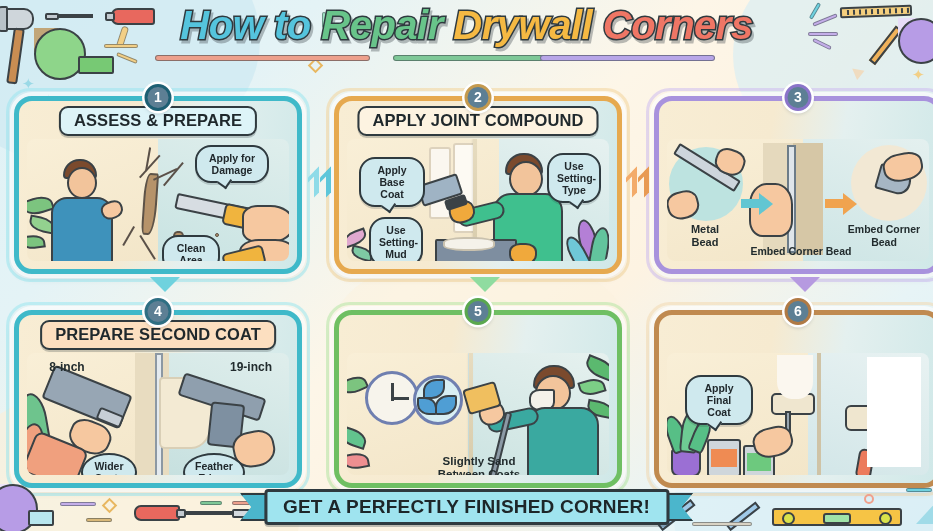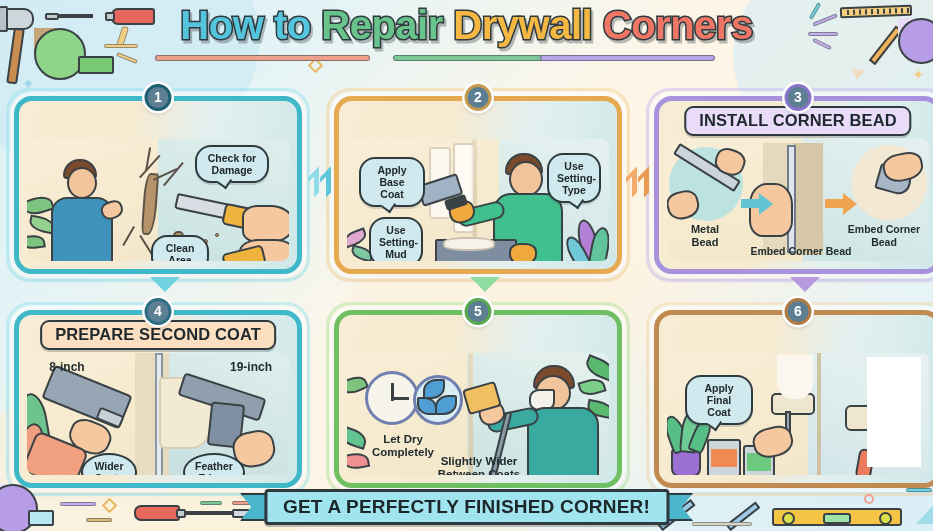--- a/index.html
+++ b/index.html
@@ -19,20 +19,21 @@
   .blob.b4 { right:-60px; bottom:-100px; width:320px; height:240px; background:#d8eef6; opacity:.6; }
   .blob.b5 { left:330px; top:250px; width:300px; height:170px; background:#fbf1dd; opacity:.5; }
 
   
   .title-wrap { position:absolute; left:0; right:0; top:2px; height:66px; text-align:center; }
   .title {
     display:inline-block; font-size:40px; font-weight:bold; letter-spacing:-.5px;
     line-height:46px; white-space:nowrap;
     -webkit-text-stroke:3px #2f3a3f; paint-order: stroke fill;
     filter: drop-shadow(2px 3px 0 rgba(60,70,75,.35));
+    font-style: italic;
   }
   .title span { display:inline; }
   .t-how { color:#55c4dd; }
   .t-repair { color:#68c48a; }
   .t-drywall { color:#f5b943; }
   .t-corners { color:#ef7665; }
 
   .ul { position:absolute; height:6px; border-radius:4px; top:55px; border:1.5px solid rgba(60,70,75,.55); }
   .ul.u1 { left:155px; width:215px; background:#eda08c; }
   .ul.u2 { left:393px; width:180px; background:#7ec897; }
@@ -252,26 +253,27 @@
           <div class="tool" style="left:146px;top:92px;width:11px;height:13px;background:#b6936a;border:2px solid #5d5348;border-radius:40%;"></div>
           <div class="tool" style="left:176px;top:100px;width:5px;height:5px;background:#b6936a;border:1.5px solid #5d5348;border-radius:50%;"></div>
           <div class="tool" style="left:188px;top:94px;width:4px;height:4px;background:#b6936a;border:1.5px solid #5d5348;border-radius:50%;"></div>
 
           <div class="tool" style="left:148px;top:62px;width:80px;height:16px;background:#d7dde2;transform:rotate(12deg);border-radius:3px;"></div>
           <div class="tool" style="left:196px;top:68px;width:44px;height:22px;background:#f0b43e;transform:rotate(12deg);border-radius:5px;"></div>
           <div class="hand" style="left:215px;top:66px;width:52px;height:38px;border-radius:30% 45% 45% 30%;"></div>
           <div class="hand" style="left:212px;top:100px;width:56px;height:36px;border-radius:35%;"></div>
           <div class="tool" style="left:196px;top:110px;width:42px;height:20px;background:#f0b43e;transform:rotate(-14deg);border-radius:5px;"></div>
 
-          <div class="bub tail" style="left:168px;top:6px;width:74px;">Check for
+          <div class="bub tail" style="left:168px;top:6px;width:74px;">Apply for
 Damage</div>
-          <div class="bub tail" style="left:124px;top:96px;width:58px;">Clean
+          <div class="bub tail" style="left:135px;top:96px;width:58px;">Clean
 Area</div>
         </div>
       </div>
+      <div class="plate" style="--pb:#ddf4f8">ASSESS &amp; PREPARE</div>
       <div class="badge" style="--br:#1d5f73;--bf:#5d7f94">1</div>
     </div>
 
     <div class="panel p2">
       <div class="frame-glow" style="--gc:#f3d49a"></div>
       <div class="frame" style="--bc:#e6a94f">
         <div class="art">
           <div class="half-l" style="width:58%;"></div>
             <div class="half-r" style="width:42%;background:linear-gradient(200deg,#e6f1f0,#cde5e4)"></div>
 
@@ -301,20 +303,21 @@
           <div class="bub tail" style="left:12px;top:18px;width:66px;">Apply
 Base Coat</div>
           <div class="bub tail" style="left:200px;top:14px;width:54px;">Use
 Setting-
 Type</div>
           <div class="bub tail" style="left:22px;top:78px;width:54px;">Use
 Setting-
 Mud</div>
         </div>
       </div>
+      <div class="plate" style="--pb:#fdf3e1">APPLY JOINT COMPOUND</div>
       <div class="badge" style="--br:#c49a4f;--bf:#5d7f94">2</div>
     </div>
 
     <div class="panel p3">
       <div class="frame-glow" style="--gc:#cdbcf0"></div>
       <div class="frame" style="--bc:#a892dd">
         <div class="art">
           <div class="half-l" style="width:52%;"></div>
             <div class="half-r" style="width:48%;background:linear-gradient(200deg,#e4f0ef,#cde5e5)"></div>
 
@@ -341,21 +344,20 @@
             <div class="hd" style="border-left:14px solid #f0a34f;"></div>
           </div>
 
           <div class="lbl" style="left:6px;top:84px;width:64px;">Metal
 Bead</div>
           <div class="lbl" style="left:74px;top:106px;width:120px;font-size:10.5px;">Embed Corner Bead</div>
           <div class="lbl" style="right:2px;top:84px;width:86px;font-size:10.5px;">Embed Corner
 Bead</div>
         </div>
       </div>
-      <div class="plate" style="--pb:#e8dcf8">INSTALL CORNER BEAD</div>
       <div class="badge" style="--br:#8a74c9;--bf:#5d7f94">3</div>
     </div>
 
     <div class="panel p4">
       <div class="frame-glow" style="--gc:#9be6ef"></div>
       <div class="frame" style="--bc:#3fb9c9">
         <div class="art">
           <div class="half-l" style="width:48%;"></div>
             <div class="half-r" style="width:52%;background:linear-gradient(200deg,#dfeeec,#c6e0df)"></div>
           <div class="tool" style="left:108px;top:0;width:34px;height:130px;background:#e8dcc0;border:none;"></div>
@@ -412,23 +414,21 @@
 
           <div class="hair" style="left:186px;top:12px;width:42px;height:24px;border-radius:22px 22px 4px 4px;"></div>
           <div class="person-head" style="left:188px;top:22px;width:36px;height:36px;"></div>
           <div class="tool" style="left:182px;top:36px;width:26px;height:22px;background:#f4f1ea;border-radius:40% 10% 40% 40%;"></div>
           <div class="body" style="left:180px;top:54px;width:72px;height:70px;background:#3aa9a0;border-radius:18px 18px 0 0;"></div>
           <div class="body" style="left:140px;top:58px;width:52px;height:18px;background:#3aa9a0;transform:rotate(-12deg);border-radius:9px;"></div>
           <div class="hand" style="left:132px;top:50px;width:26px;height:22px;transform:rotate(-18deg);"></div>
           <div class="tool" style="left:118px;top:32px;width:34px;height:26px;background:#f0bf5f;transform:rotate(-16deg);border-radius:4px;"></div>
           <div class="tool" style="left:150px;top:58px;width:7px;height:70px;background:#8c9aa6;transform:rotate(14deg);border-radius:3px;"></div>
 
-          <div class="lbl" style="left:10px;top:80px;width:92px;font-size:11.5px;">Let Dry
-Completely</div>
-          <div class="lbl" style="left:74px;top:102px;width:116px;font-size:11.5px;">Slightly Wider
+          <div class="lbl" style="left:74px;top:102px;width:116px;font-size:11.5px;">Slightly Sand
 Between Coats</div>
         </div>
       </div>
       <div class="badge" style="--br:#5aa84f;--bf:#5d7f94">5</div>
     </div>
 
     <div class="panel p6">
       <div class="frame-glow" style="--gc:#f3d9b0"></div>
       <div class="frame" style="--bc:#c08a50">
         <div class="art">

